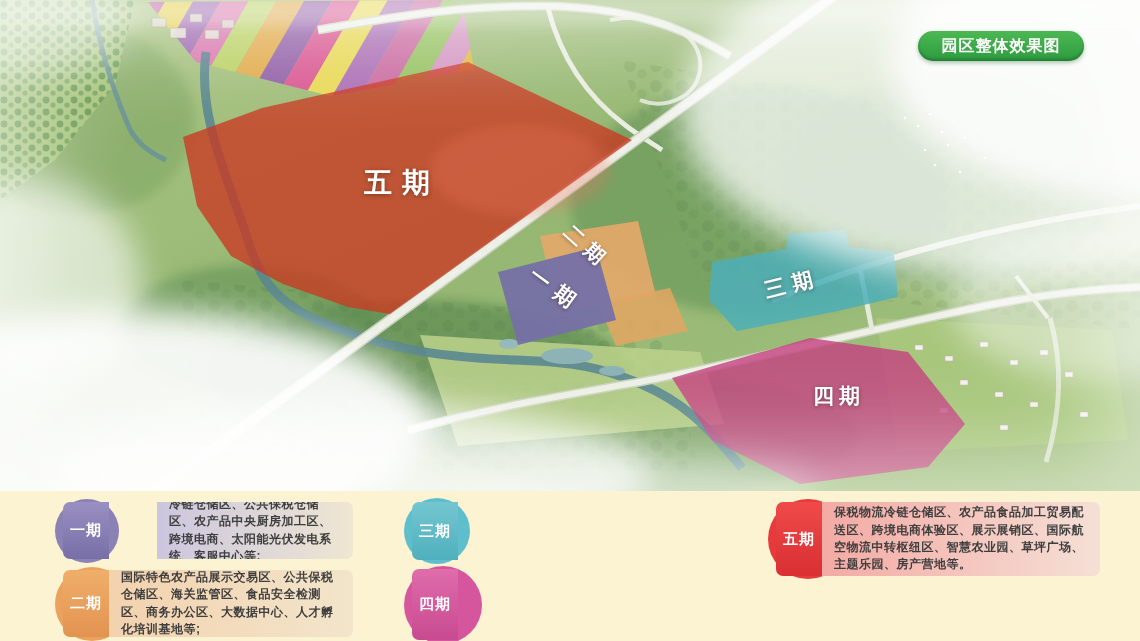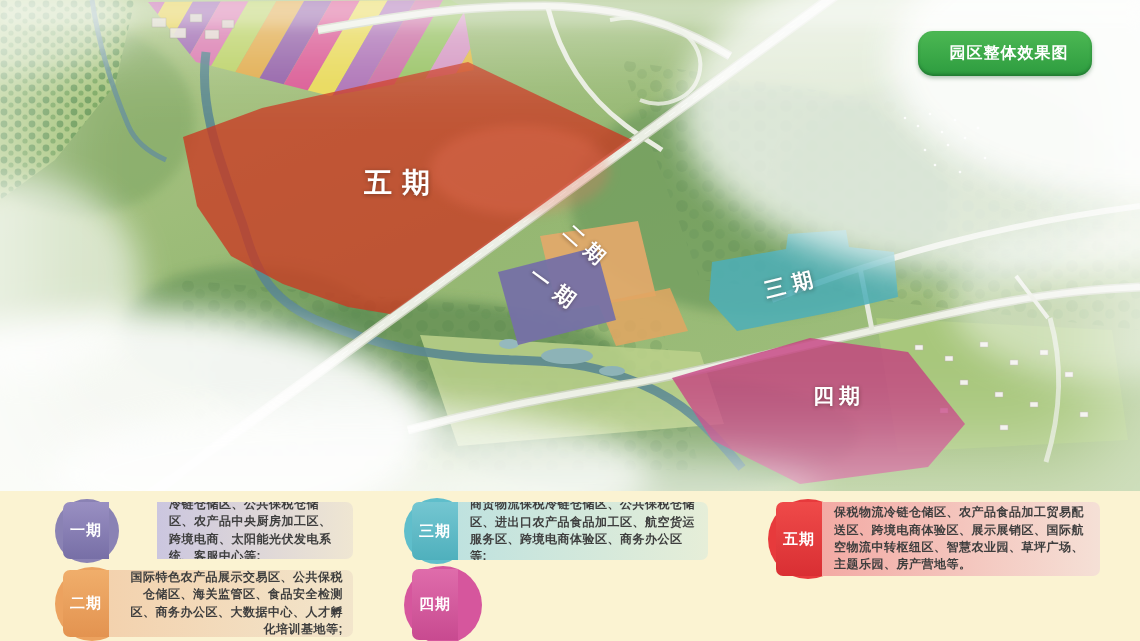--- a/index.html
+++ b/index.html
@@ -16,26 +16,25 @@
   .region-label{
     position:absolute;color:#fff;font-weight:bold;white-space:nowrap;
     text-shadow:0 1px 4px rgba(40,20,10,.45);
   }
   .rl-5{left:402px;top:183px;font-size:28px;letter-spacing:10px;transform:translate(-50%,-50%);}
   .rl-2{left:587px;top:247px;font-size:20px;letter-spacing:7px;transform:translate(-50%,-50%) rotate(42deg);}
   .rl-1{left:556px;top:290px;font-size:21px;letter-spacing:9px;transform:translate(-50%,-50%) rotate(36deg);}
   .rl-3{left:792px;top:284px;font-size:21px;letter-spacing:7px;transform:translate(-50%,-50%) rotate(-14deg);}
   .rl-4{left:839px;top:396px;font-size:21px;letter-spacing:5px;transform:translate(-50%,-50%);}
   .badge{
-    position:absolute;left:918px;top:31px;width:166px;height:45px;
+    position:absolute;left:918px;top:31px;width:166px;height:30px;
     background:linear-gradient(180deg,#4cb853,#2d9c3f);
     border-radius:15px;display:flex;align-items:center;justify-content:center;
     color:#fff;font-weight:bold;font-size:16px;letter-spacing:1px;
     box-shadow:0 2px 4px rgba(30,90,40,.35), inset 0 -2px 3px rgba(20,90,35,.5);
-    padding-left:8px;
   }
   
   .legend{position:absolute;left:0;top:491px;width:1140px;height:150px;background:#fbf3d2;}
   .li{position:absolute;}
   .li .bulge{position:absolute;left:-8px;top:50%;transform:translateY(-50%);border-radius:50%;z-index:0;}
   .li .body{position:absolute;inset:0;border-radius:7px;overflow:hidden;z-index:1;}
   .li .tag{
     position:absolute;left:0;top:0;bottom:0;width:46px;
     display:flex;align-items:center;justify-content:center;
     color:#fff;font-weight:bold;font-size:15px;letter-spacing:1px;
@@ -46,21 +45,21 @@
     padding:3px 10px 3px 12px;box-sizing:border-box;
     font-size:12px;font-weight:bold;color:#3e3e3e;line-height:1.45;letter-spacing:.5px;
   }
   .li-1{left:63px;top:11px;width:290px;height:57px;}
   .li-1 .bulge{width:64px;height:64px;background:#8a82b4;}
   .li-1 .tag{background:linear-gradient(180deg,#998fc2,#776fa6);}
   .li-1 .desc{background:linear-gradient(90deg,#cbc6df,#efe6d2);margin-left:48px;}
   .li-2{left:63px;top:79px;width:290px;height:67px;}
   .li-2 .bulge{width:74px;height:74px;background:#eca25f;}
   .li-2 .tag{background:linear-gradient(180deg,#f0ae6b,#e39350);}
-  .li-2 .desc{background:linear-gradient(90deg,#f3d2ae,#f2e5cb);text-align:right;}
+  .li-2 .desc{background:linear-gradient(90deg,#f3d2ae,#f2e5cb);}
   .li-3{left:412px;top:11px;width:296px;height:58px;}
   .li-3 .bulge{width:66px;height:66px;background:#5fbecb;}
   .li-3 .tag{background:linear-gradient(180deg,#74c6d1,#4fb0bd);}
   .li-3 .desc{background:linear-gradient(90deg,#bfe2df,#e6eed8);}
   .li-4{left:412px;top:78px;width:296px;height:71px;}
   .li-4 .bulge{width:78px;height:78px;background:#d6569d;}
   .li-4 .tag{background:linear-gradient(180deg,#df6cab,#c84a90);}
   .li-4 .desc{background:linear-gradient(90deg,#efbcd6,#f0dcd8);}
   .li-5{left:776px;top:11px;width:324px;height:74px;}
   .li-5 .bulge{width:80px;height:80px;background:#e73a3c;}
@@ -241,21 +240,20 @@
       <div class="body">
         <div class="tag">二期</div>
         <div class="desc">国际特色农产品展示交易区、公共保税仓储区、海关监管区、食品安全检测区、商务办公区、大数据中心、人才孵化培训基地等;</div>
       </div>
     </div>
 
     <div class="li li-3">
       <div class="bulge"></div>
       <div class="body">
         <div class="tag">三期</div>
-        <div class="desc">商贸物流保税冷链仓储区、公共保税仓储区、进出口农产品食品加工区、航空货运服务区、跨境电商体验区、商务办公区等;</div>
       </div>
     </div>
 
     <div class="li li-4">
       <div class="bulge"></div>
       <div class="body">
         <div class="tag">四期</div>
       </div>
     </div>
 

